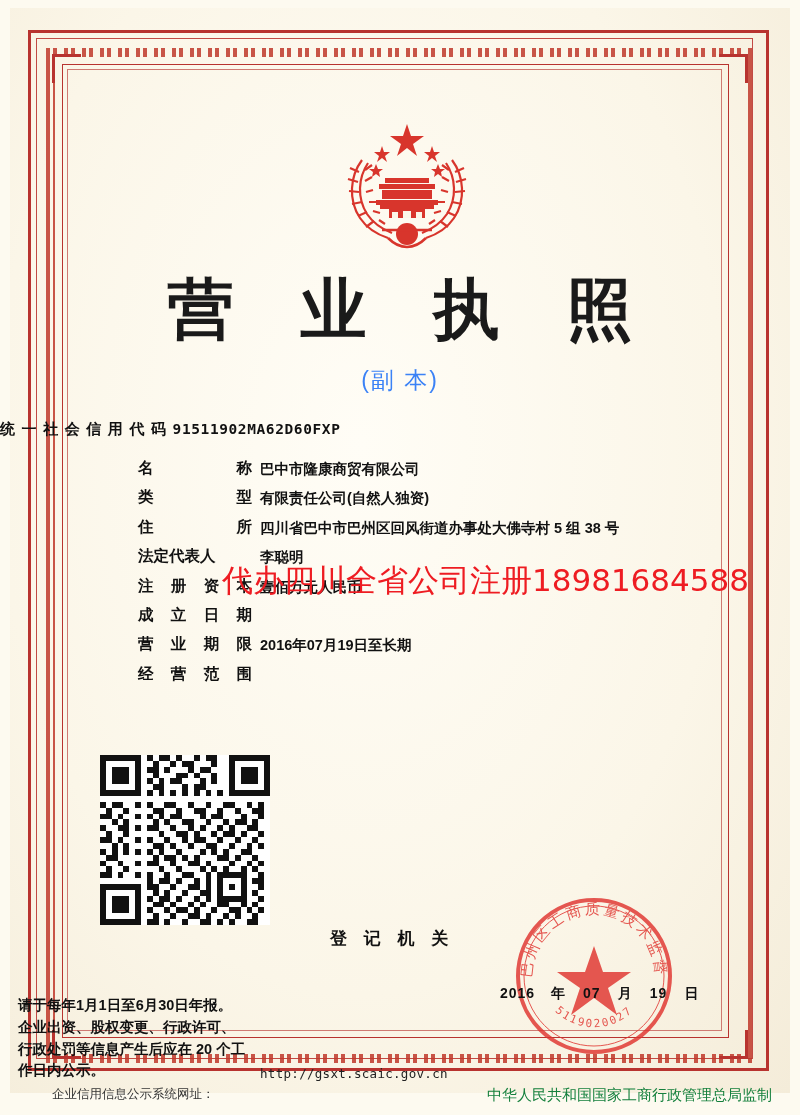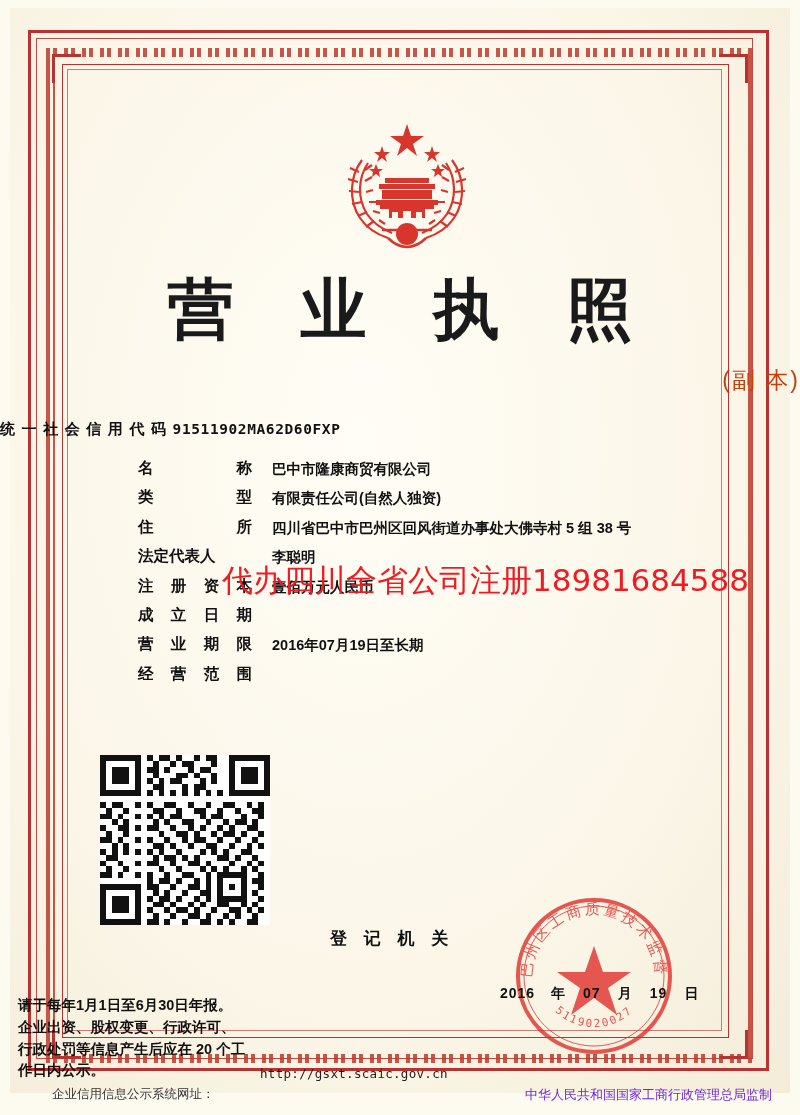--- a/index.html
+++ b/index.html
@@ -94,23 +94,23 @@
     font-size: 66px;
     font-weight: bold;
     letter-spacing: 22px;
     color: #1a1a1a;
     text-indent: 22px;
   }
   .subtitle {
     position: absolute;
     left: 0; top: 365px;
     width: 800px;
-    text-align: right;
+    text-align: center;
     font-size: 23px;
-    color: #c2410c;
+    color: #3b82f6;
     letter-spacing: 2px;
   }
 
   
   .credit-code {
     position: absolute;
     left: 0; top: 420px;
     width: 800px;
     text-align: left;
     font-size: 15px;
@@ -148,21 +148,20 @@
     padding-right: 8px;
     box-sizing: border-box;
   }
   .field-label span { display: inline-block; }
   .field-value {
     font-size: 14.5px;
     font-weight: bold;
     color: #111;
     line-height: 1.55;
     flex: 1;
-    margin-left: 12px;
   }
   .field-value.small {
     font-size: 13.5px;
     line-height: 1.6;
   }
   .field-row.scope { margin-top: 6px; }
 
   
   .watermark {
     position: absolute;
@@ -236,22 +235,22 @@
   }
   .footer-left {
     position: absolute;
     left: 52px; top: 1086px;
     font-size: 12.5px;
     color: #333;
   }
   .footer-right {
     position: absolute;
     right: 28px; top: 1086px;
-    font-size: 13px;
-    color: #6d28d9;
+    font-size: 15px;
+    color: #15803d;
   }
 </style>
 </head>
 <body>
 
 <div class="page">
   <div class="paper-bg"></div>
 
   <div class="frame-outer"></div>
   <div class="frame-mid"></div>

